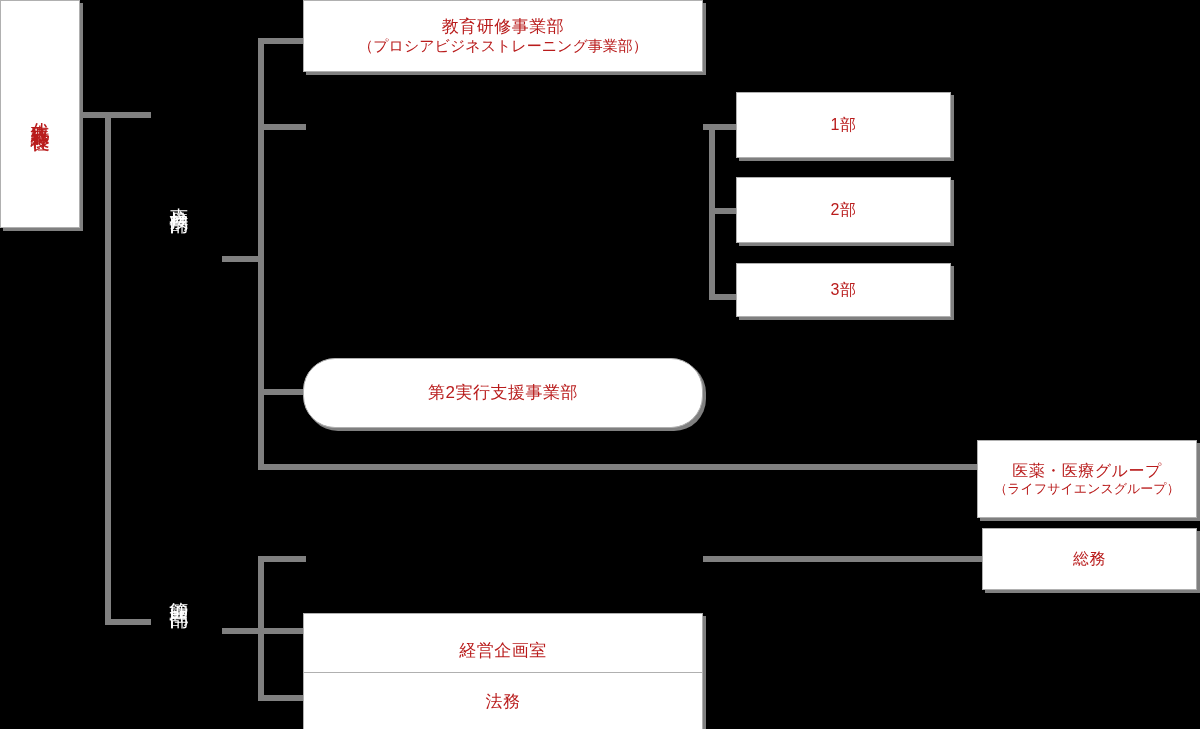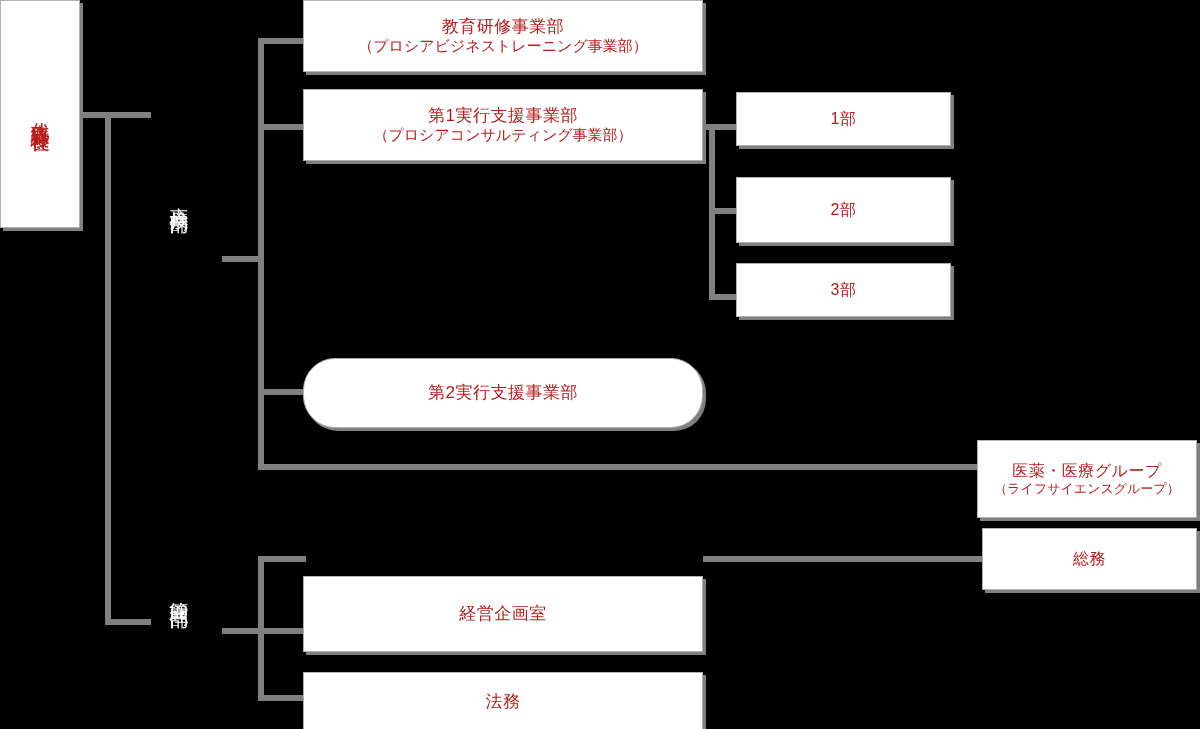--- a/index.html
+++ b/index.html
@@ -122,26 +122,22 @@
   </div>
   <div class="vlabel" style="left:166px; top:587px;">
     <span>管理部門</span>
   </div>
 
   <div class="node" style="left:303px; top:0px; width:400px; height:72px;">
     <span class="l1">教育研修事業部</span>
     <span class="l2">（プロシアビジネストレーニング事業部）</span>
   </div>
 
-  <div class="node" style="left:303px; top:89px; width:400px; height:72px;">
-    <span class="l1">第1実行支援事業部</span>
-    <span class="l2">（プロシアコンサルティング事業部）</span>
-  </div>
 
-  <div class="node small" style="left:736px; top:92px; width:215px; height:54px;">
+  <div class="node small" style="left:736px; top:92px; width:215px; height:66px;">
     <span class="l1">1部</span>
   </div>
   <div class="node small" style="left:736px; top:177px; width:215px; height:66px;">
     <span class="l1">2部</span>
   </div>
   <div class="node small" style="left:736px; top:263px; width:215px; height:54px;">
     <span class="l1">3部</span>
   </div>
 
   <div class="node" style="left:303px; top:358px; width:400px; height:70px;border-radius:32px;">
@@ -151,21 +147,21 @@
   <div class="node" style="left:977px; top:440px; width:220px; height:78px;">
     <span class="l1" style="font-size:16px;">医薬・医療グループ</span>
     <span class="l2" style="font-size:13px;">（ライフサイエンスグループ）</span>
   </div>
 
 
   <div class="node small" style="left:982px; top:528px; width:215px; height:62px;">
     <span class="l1">総務</span>
   </div>
 
-  <div class="node" style="left:303px; top:576px; width:400px; height:76px;">
+  <div class="node" style="left:303px; top:613px; width:400px; height:76px;">
     <span class="l1">経営企画室</span>
   </div>
 
   <div class="node" style="left:303px; top:672px; width:400px; height:60px;">
     <span class="l1">法務</span>
   </div>
 
 </div>
 
 </body></html>

